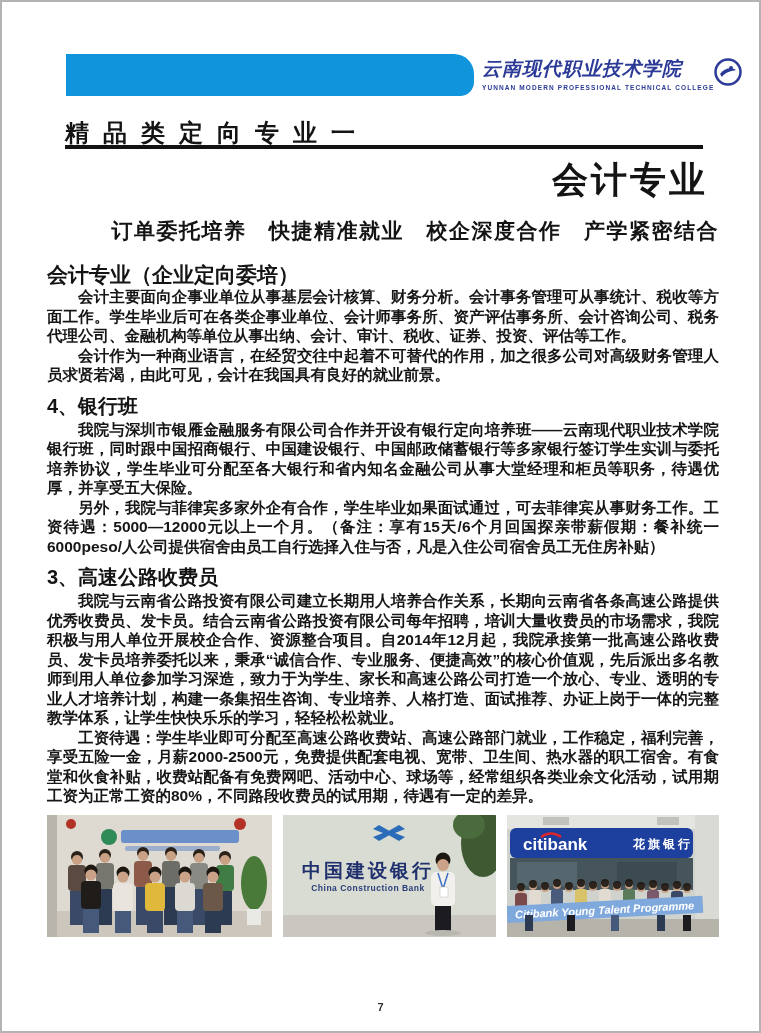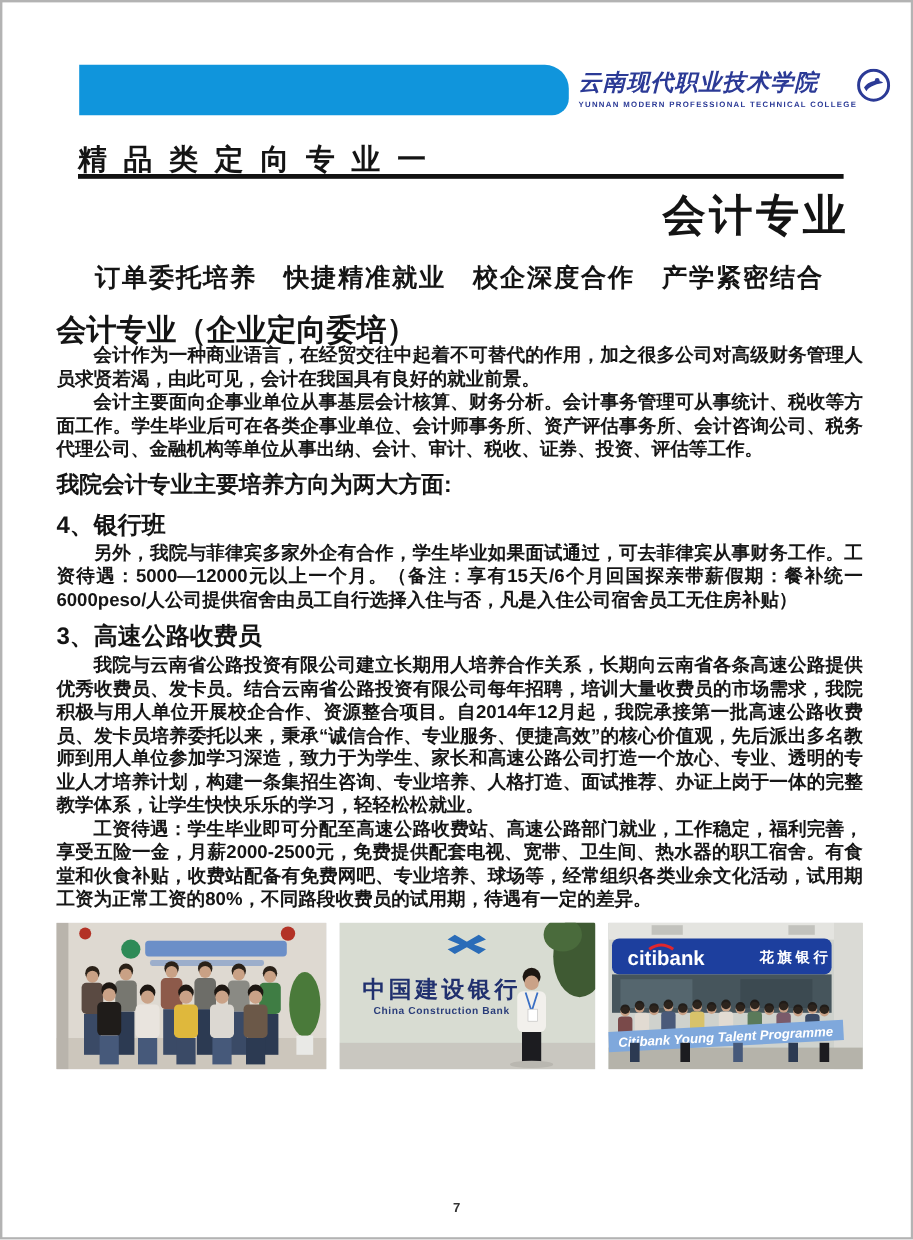--- a/index.html
+++ b/index.html
@@ -37,28 +37,28 @@
   .rule {
     position:absolute; left:63px; top:143px; width:638px; height:4px;
     background:#121212;
   }
   .major-title {
     position:absolute; right:51px; top:154px;
     font-size:36px; font-weight:900; letter-spacing:3px;
   }
   .slogan {
     position:absolute; left:45px; top:215px; width:672px;
-    text-align:center; font-size:21px; font-weight:900; letter-spacing:1.5px;
+    text-align:right; font-size:21px; font-weight:900; letter-spacing:1.5px;
     white-space:nowrap;
   }
   
   .content {
     position:absolute; left:45px; top:261px; width:672px;
   }
-  .content h2 { margin:0; font-size:25px; font-weight:900; line-height:24px; }
+  .content h2 { margin:0; font-size:21px; font-weight:900; line-height:24px; }
   .content h3 { margin:9px 0 2px 0; font-size:20px; font-weight:900; line-height:24px; }
   .content .dir-heading { margin:8px 0 2px 0; font-size:19px; font-weight:900; line-height:24px; }
   .content p {
     margin:0; font-size:15.5px; line-height:19.5px; font-weight:600;
     text-indent:2em; text-align:justify; color:#161616;
   }
   
   .photo-row {
     display:flex; justify-content:space-between; margin-top:9px; width:672px;
   }
@@ -91,31 +91,31 @@
   </div>
 
   <div class="series-title">精品类定向专业一</div>
   <div class="rule"></div>
   <div class="major-title">会计专业</div>
   <div class="slogan">订单委托培养　快捷精准就业　校企深度合作　产学紧密结合</div>
 
   <div class="content">
 
     <h2>会计专业（企业定向委培）</h2>
+    <p>会计主要面向企事业单位从事基层会计核算、财务分析。会计事务管理可从事统计、税收等方面工作。学生毕业后可在各类企事业单位、会计师事务所、资产评估事务所、会计咨询公司、税务代理公司、金融机构等单位从事出纳、会计、审计、税收、证券、投资、评估等工作。</p>
     <p>会计作为一种商业语言，在经贸交往中起着不可替代的作用，加之很多公司对高级财务管理人员求贤若渴，由此可见，会计在我国具有良好的就业前景。</p>
-    <p>会计主要面向企事业单位从事基层会计核算、财务分析。会计事务管理可从事统计、税收等方面工作。学生毕业后可在各类企事业单位、会计师事务所、资产评估事务所、会计咨询公司、税务代理公司、金融机构等单位从事出纳、会计、审计、税收、证券、投资、评估等工作。</p>
-
-    <div class="dir-heading">我院会计专业主要培养方向为两大方面:</div>
+
 
     <h3>4、银行班</h3>
+    <p>我院与深圳市银雁金融服务有限公司合作并开设有银行定向培养班——云南现代职业技术学院银行班，同时跟中国招商银行、中国建设银行、中国邮政储蓄银行等多家银行签订学生实训与委托培养协议，学生毕业可分配至各大银行和省内知名金融公司从事大堂经理和柜员等职务，待遇优厚，并享受五大保险。</p>
     <p>另外，我院与菲律宾多家外企有合作，学生毕业如果面试通过，可去菲律宾从事财务工作。工资待遇：5000—12000元以上一个月。（备注：享有15天/6个月回国探亲带薪假期：餐补统一6000peso/人公司提供宿舍由员工自行选择入住与否，凡是入住公司宿舍员工无住房补贴）</p>
 
     <h3>3、高速公路收费员</h3>
     <p>我院与云南省公路投资有限公司建立长期用人培养合作关系，长期向云南省各条高速公路提供优秀收费员、发卡员。结合云南省公路投资有限公司每年招聘，培训大量收费员的市场需求，我院积极与用人单位开展校企合作、资源整合项目。自2014年12月起，我院承接第一批高速公路收费员、发卡员培养委托以来，秉承“诚信合作、专业服务、便捷高效”的核心价值观，先后派出多名教师到用人单位参加学习深造，致力于为学生、家长和高速公路公司打造一个放心、专业、透明的专业人才培养计划，构建一条集招生咨询、专业培养、人格打造、面试推荐、办证上岗于一体的完整教学体系，让学生快快乐乐的学习，轻轻松松就业。</p>
-    <p>工资待遇：学生毕业即可分配至高速公路收费站、高速公路部门就业，工作稳定，福利完善，享受五险一金，月薪2000-2500元，免费提供配套电视、宽带、卫生间、热水器的职工宿舍。有食堂和伙食补贴，收费站配备有免费网吧、专业培养、球场等，经常组织各类业余文化活动，试用期工资为正常工资的80%，不同路段收费员的试用期，待遇有一定的差异。</p>
+    <p>工资待遇：学生毕业即可分配至高速公路收费站、高速公路部门就业，工作稳定，福利完善，享受五险一金，月薪2000-2500元，免费提供配套电视、宽带、卫生间、热水器的职工宿舍。有食堂和伙食补贴，收费站配备有免费网吧、活动中心、球场等，经常组织各类业余文化活动，试用期工资为正常工资的80%，不同路段收费员的试用期，待遇有一定的差异。</p>
 
     <div class="photo-row">
 
       <svg class="photo" width="225" height="122" viewBox="0 0 225 122">
         <rect width="225" height="122" fill="#ded9d1"></rect>
         <rect y="96" width="225" height="26" fill="#ccc6bc"></rect>
         <rect x="0" y="0" width="10" height="122" fill="#b9b4ac"></rect>
         <circle cx="24" cy="9" r="5" fill="#b33226"></circle>
         <circle cx="193" cy="9" r="6" fill="#b33226"></circle>
         <circle cx="62" cy="22" r="8" fill="#2e8b57"></circle>

